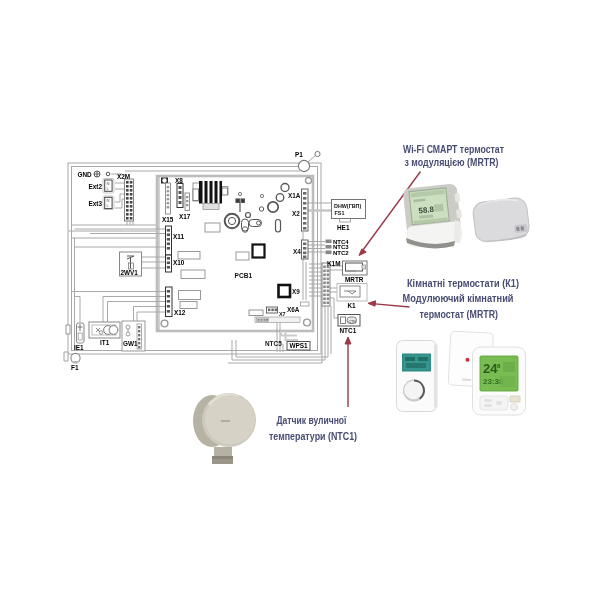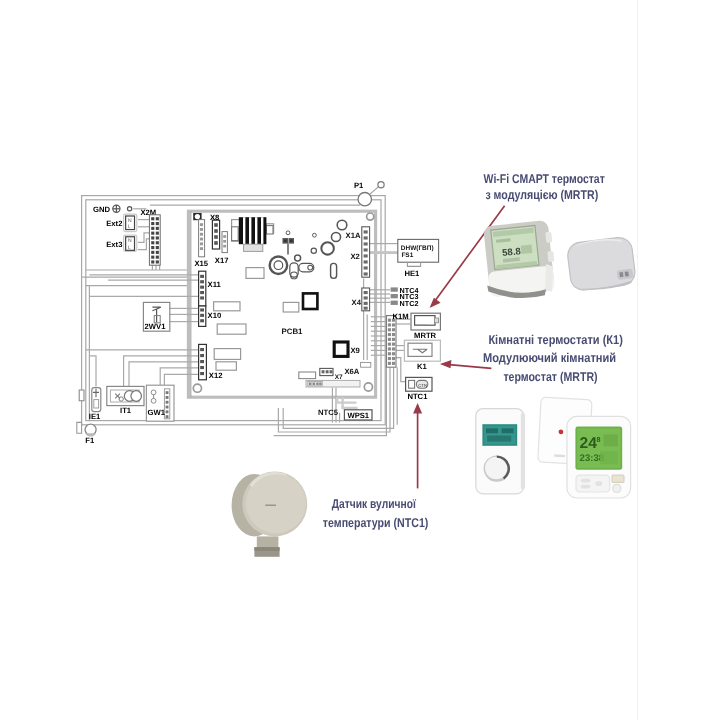--- a/index.html
+++ b/index.html
@@ -1,16 +1,16 @@
 <!DOCTYPE html>
 <html><head>
 <meta charset="utf-8">
 <style>
   html,body{margin:0;padding:0;background:#ffffff;}
-  #page{position:relative;width:531px;height:600px;background:#eab308;overflow:hidden;}
+  #page{position:relative;width:531px;height:600px;background:#fdba74;overflow:hidden;}
   svg text{font-family:"Liberation Sans",sans-serif;}
 </style>
 </head>
 <body>
 <div id="page">
 <svg width="600" height="600" viewBox="0 0 600 600">
   <rect width="600" height="600" fill="#ffffff"></rect>
 
   <g fill="none" stroke="#a8a8a8" stroke-width="1">
     <rect x="68" y="163" width="253" height="191"></rect>

